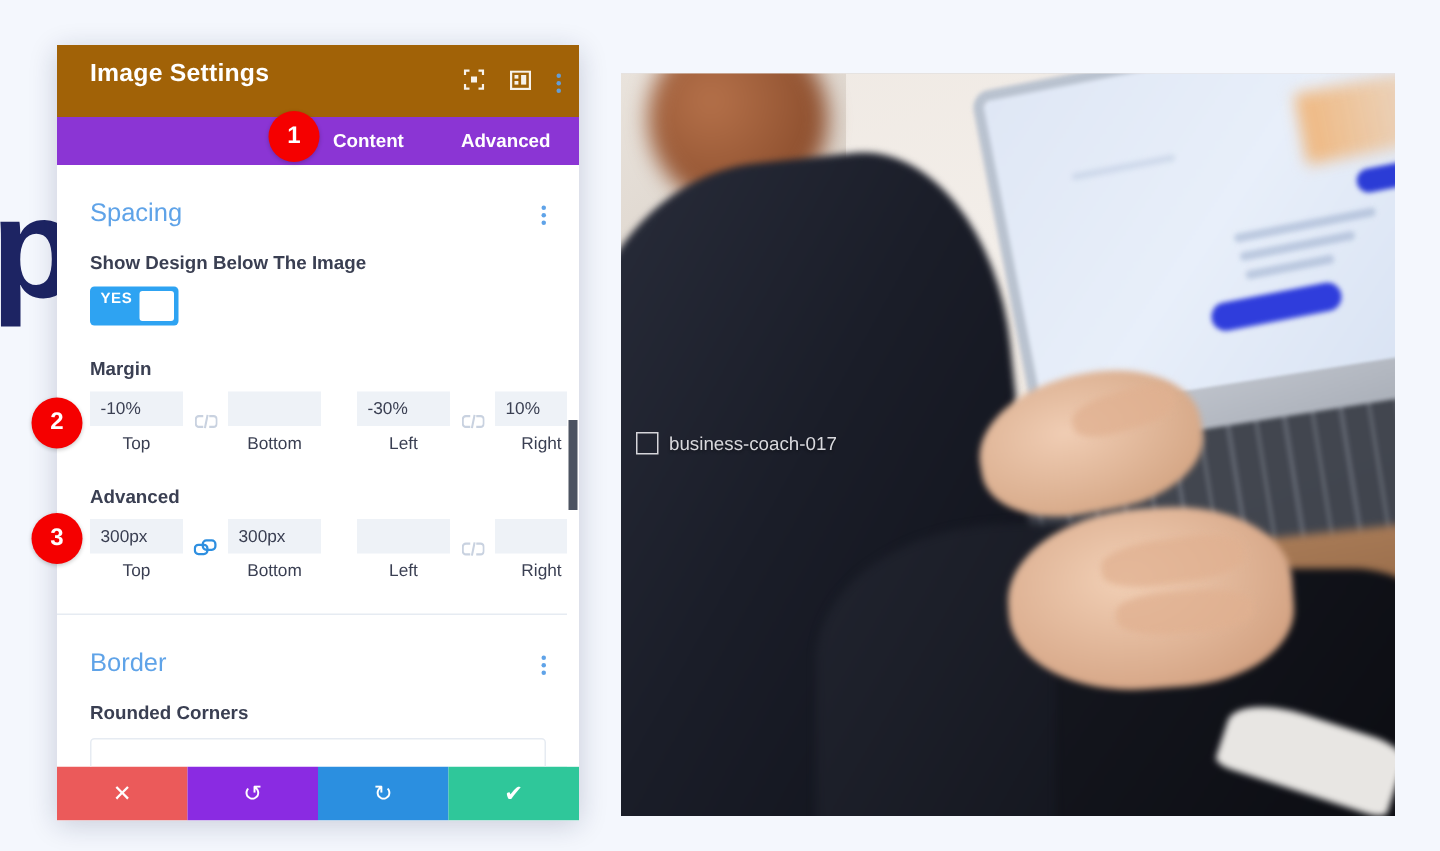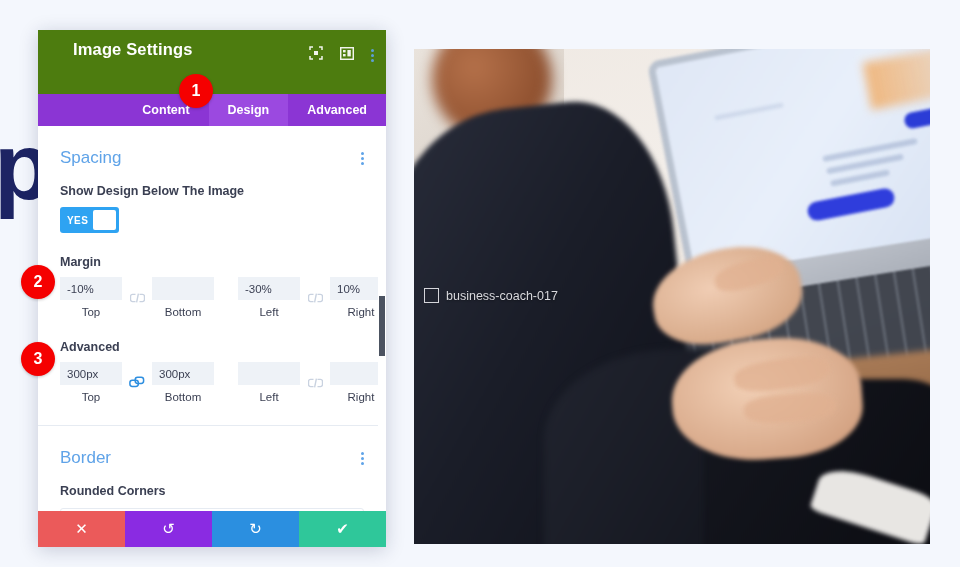--- a/index.html
+++ b/index.html
@@ -142,21 +142,21 @@
     width: 15px; height: 15px; border: 1.5px solid #d5d5da; background: transparent;
   }
 
   
   .panel {
     position: absolute; left: 38px; top: 30px; width: 348px; height: 517px;
     background: #fff; box-shadow: 0 3px 18px rgba(20,30,70,.20);
     display: flex; flex-direction: column; overflow: hidden;
   }
   .panel-head {
-    background: #4d7c0f; padding: 10px 14px 0 35px; height: 64px;
+    background: #a16207; padding: 10px 14px 0 22px; height: 48px;
     position: relative; flex: 0 0 auto;
   }
   .panel-title {
     color: #fff; font-size: 16.5px; font-weight: 700; letter-spacing: .15px;
   }
   .panel-preset {
     color: #e2c9f5; font-size: 11px; font-weight: 700; margin-top: 4px;
     display: flex; align-items: center; gap: 4px;
   }
   .caret-dn { font-size: 8px; line-height: 1; }
@@ -171,33 +171,33 @@
     padding: 0 19px; display: flex; align-items: center; cursor: pointer;
   }
   .tab.active { background: #9b49e0; }
 
   .panel-body {
     flex: 1 1 auto; position: relative; overflow: hidden; background: #fff;
   }
   .scroll-inner { padding: 0 0 10px 0; }
   .sec { padding: 0 22px; }
   .sec-head {
-    display: flex; align-items: center; justify-content: space-between;
+    display: flex; align-items: flex-end; justify-content: space-between;
     padding-top: 22px; padding-bottom: 16px;
   }
   .sec-title { color: #5fa3e8; font-size: 17px; font-weight: 400; }
   .kebab { color: #5fa3e8; font-size: 15px; letter-spacing: 0; line-height: 1; cursor: pointer; }
   .kebab span { display: block; width: 3px; height: 3px; background: #5fa3e8; border-radius: 50%; margin: 2px 0; }
 
   .field-label {
     font-size: 12.5px; color: #3a3f52; font-weight: 700; margin-bottom: 9px;
   }
   .toggle {
     width: 59px; height: 26px; background: #2ea3f2; border-radius: 3px;
-    display: flex; align-items: center; padding: 3px; cursor: pointer;
+    display: flex; padding: 3px; cursor: pointer;
   }
   .toggle-txt {
     color: #fff; font-size: 10px; font-weight: 700; padding: 0 5px 0 4px; letter-spacing: .4px;
   }
   .toggle-knob { width: 28px; height: 20px; background: #fff; border-radius: 2px; }
 
   .group-label {
     font-size: 12.5px; color: #3a3f52; font-weight: 700; margin: 22px 0 8px;
   }
   .quad { display: flex; align-items: flex-start; }
@@ -319,21 +319,20 @@
         <span class="hi kebab">
           <span></span>
             <span></span>
             <span></span>
         </span>
       </div>
     </div>
 
     <div class="tabs">
       <div class="tab">Content</div>
-      <div class="tab active">Design</div>
       <div class="tab">Advanced</div>
     </div>
 
     <div class="panel-body">
       <div class="scroll-inner">
 
         <div class="sec">
           <div class="sec-head">
             <div class="sec-title">Spacing</div>
             <div class="kebab">

